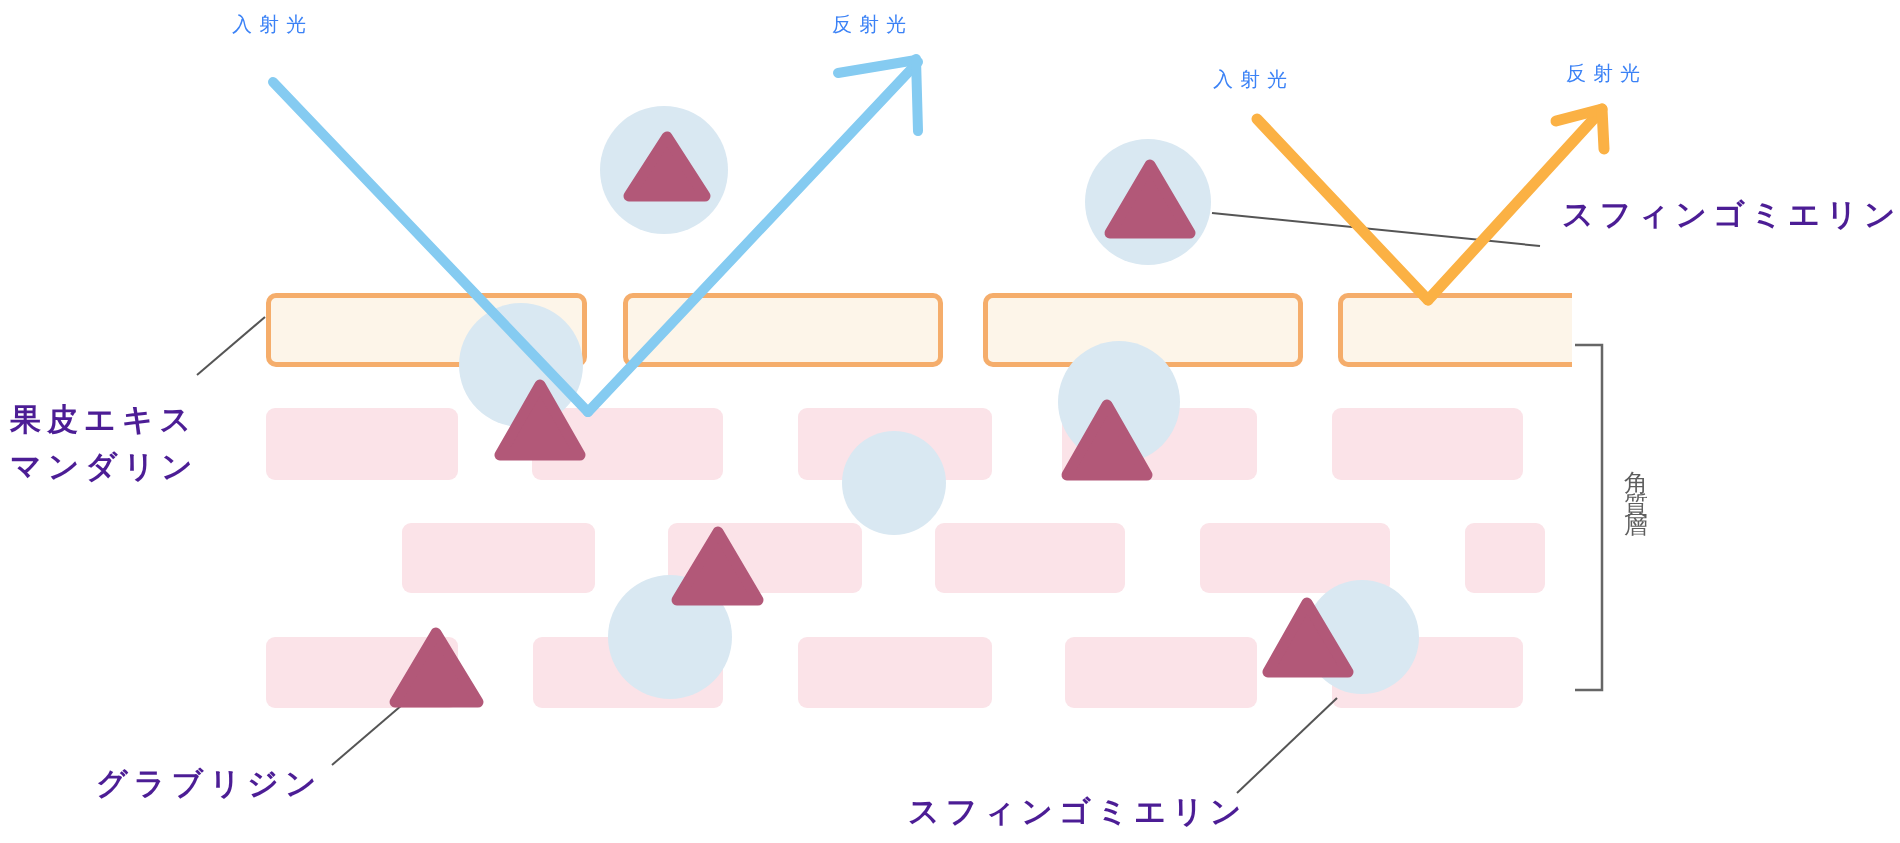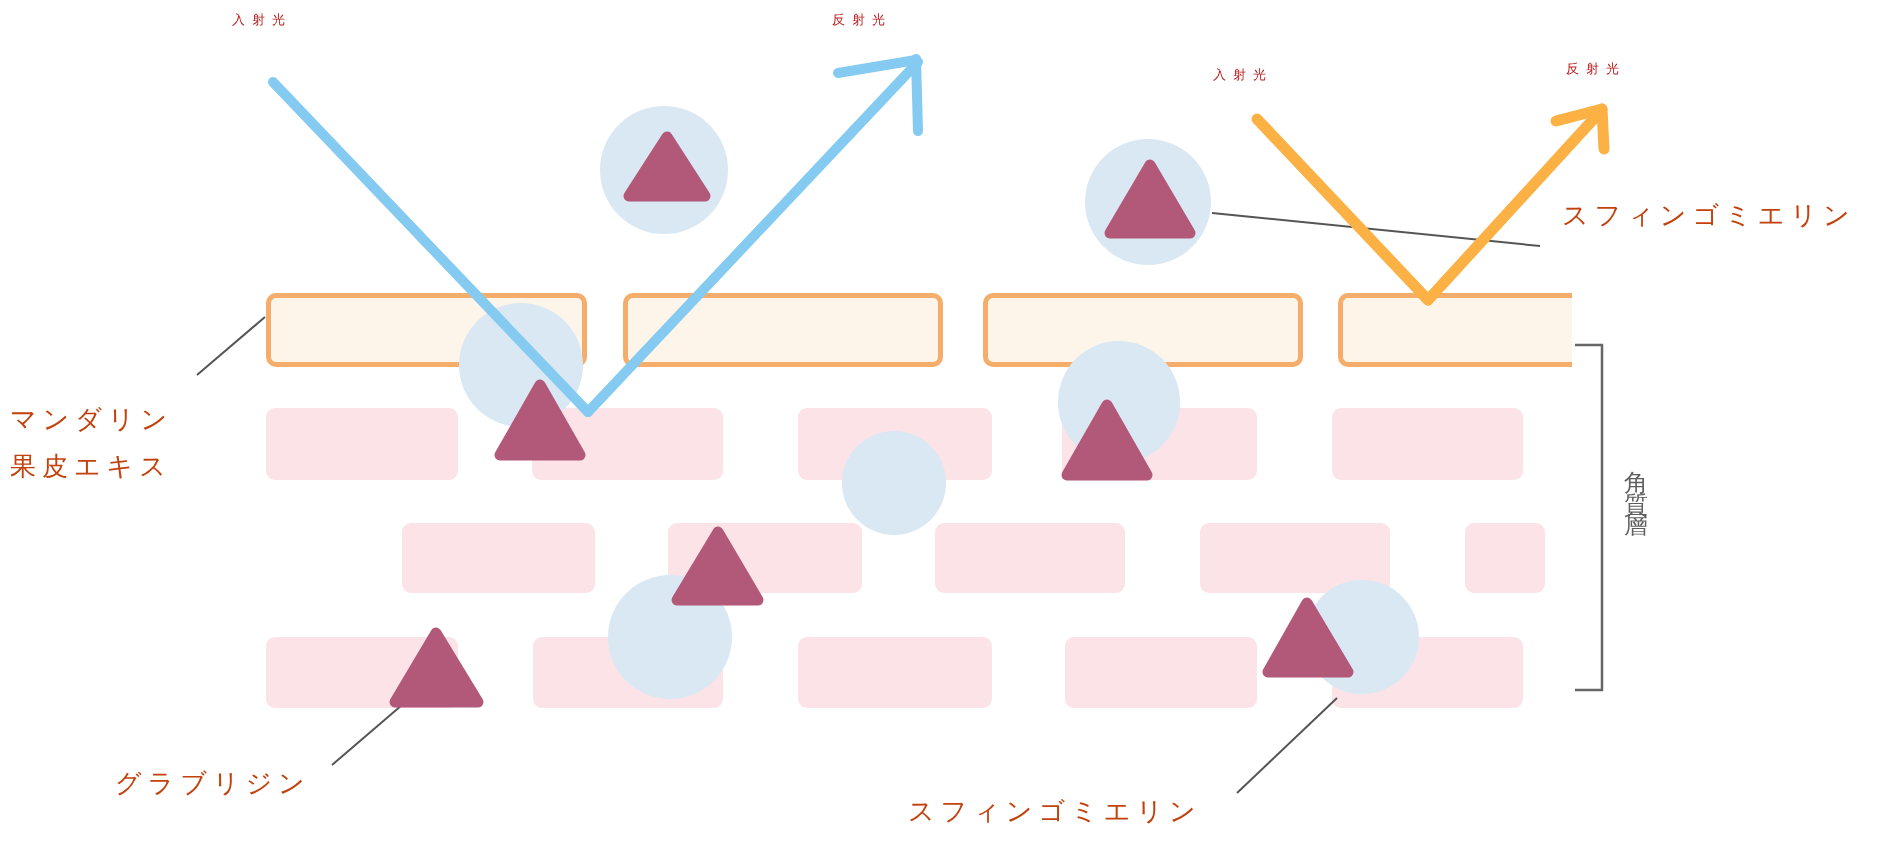--- a/index.html
+++ b/index.html
@@ -10,27 +10,27 @@
   
   .surface-cell{
     position:absolute;height:64px;background:#fdf5e9;
     border:5px solid #f5ad6b;border-radius:10px;box-sizing:content-box;
   }
   .surface-cell.cut-right{border-right:none;border-radius:10px 0 0 10px;}
   
   .brick{position:absolute;background:#fbe3e8;border-radius:9px;}
   
   .ray-label{
-    position:absolute;font-size:13px;letter-spacing:7px;color:#b91c1c;
+    position:absolute;font-size:20px;letter-spacing:7px;color:#3b82f6;
     font-weight:500;white-space:nowrap;text-align:right;
   }
   
   .ing-label{
-    position:absolute;font-size:26px;letter-spacing:6px;color:#c2410c;
-    font-weight:400;white-space:nowrap;line-height:47px;
+    position:absolute;font-size:31px;letter-spacing:6px;color:#4c1d95;
+    font-weight:700;white-space:nowrap;line-height:47px;
   }
   .vertical-label{
     position:absolute;font-size:24px;color:#5e5e5e;letter-spacing:21px;
     writing-mode:vertical-rl;white-space:nowrap;font-weight:400;
   }
   svg.overlay{position:absolute;left:0;top:0;z-index:4;pointer-events:none;}
   .layer1{z-index:1;} .layer5{position:absolute;z-index:5;}
 </style>
 </head>
 <body>
@@ -101,25 +101,25 @@
       <line x1="1602" y1="109" x2="1604" y2="149"></line>
     </g>
   </svg>
 
   <div class="ray-label layer5" style="left:232px;top:11px;">入射光</div>
   <div class="ray-label layer5" style="left:832px;top:11px;">反射光</div>
   <div class="ray-label layer5" style="left:1213px;top:66px;">入射光</div>
   <div class="ray-label layer5" style="left:1566px;top:60px;">反射光</div>
 
   <div class="ing-label layer5" style="left:10px;top:396px;">
+    <div>果皮エキス</div>
     <div>マンダリン</div>
-    <div>果皮エキス</div>
   </div>
 
   <div class="ing-label layer5" style="left:1562px;top:190px;line-height:50px;">
     <div>スフィンゴミエリン</div>
   </div>
 
-  <div class="ing-label layer5" style="left:115px;top:760px;">グラブリジン</div>
+  <div class="ing-label layer5" style="left:96px;top:760px;">グラブリジン</div>
   <div class="ing-label layer5" style="left:908px;top:788px;">スフィンゴミエリン</div>
 
   <div class="vertical-label layer5" style="left:1620px;top:452px;">角質層</div>
 </div>
 
 </body></html>

